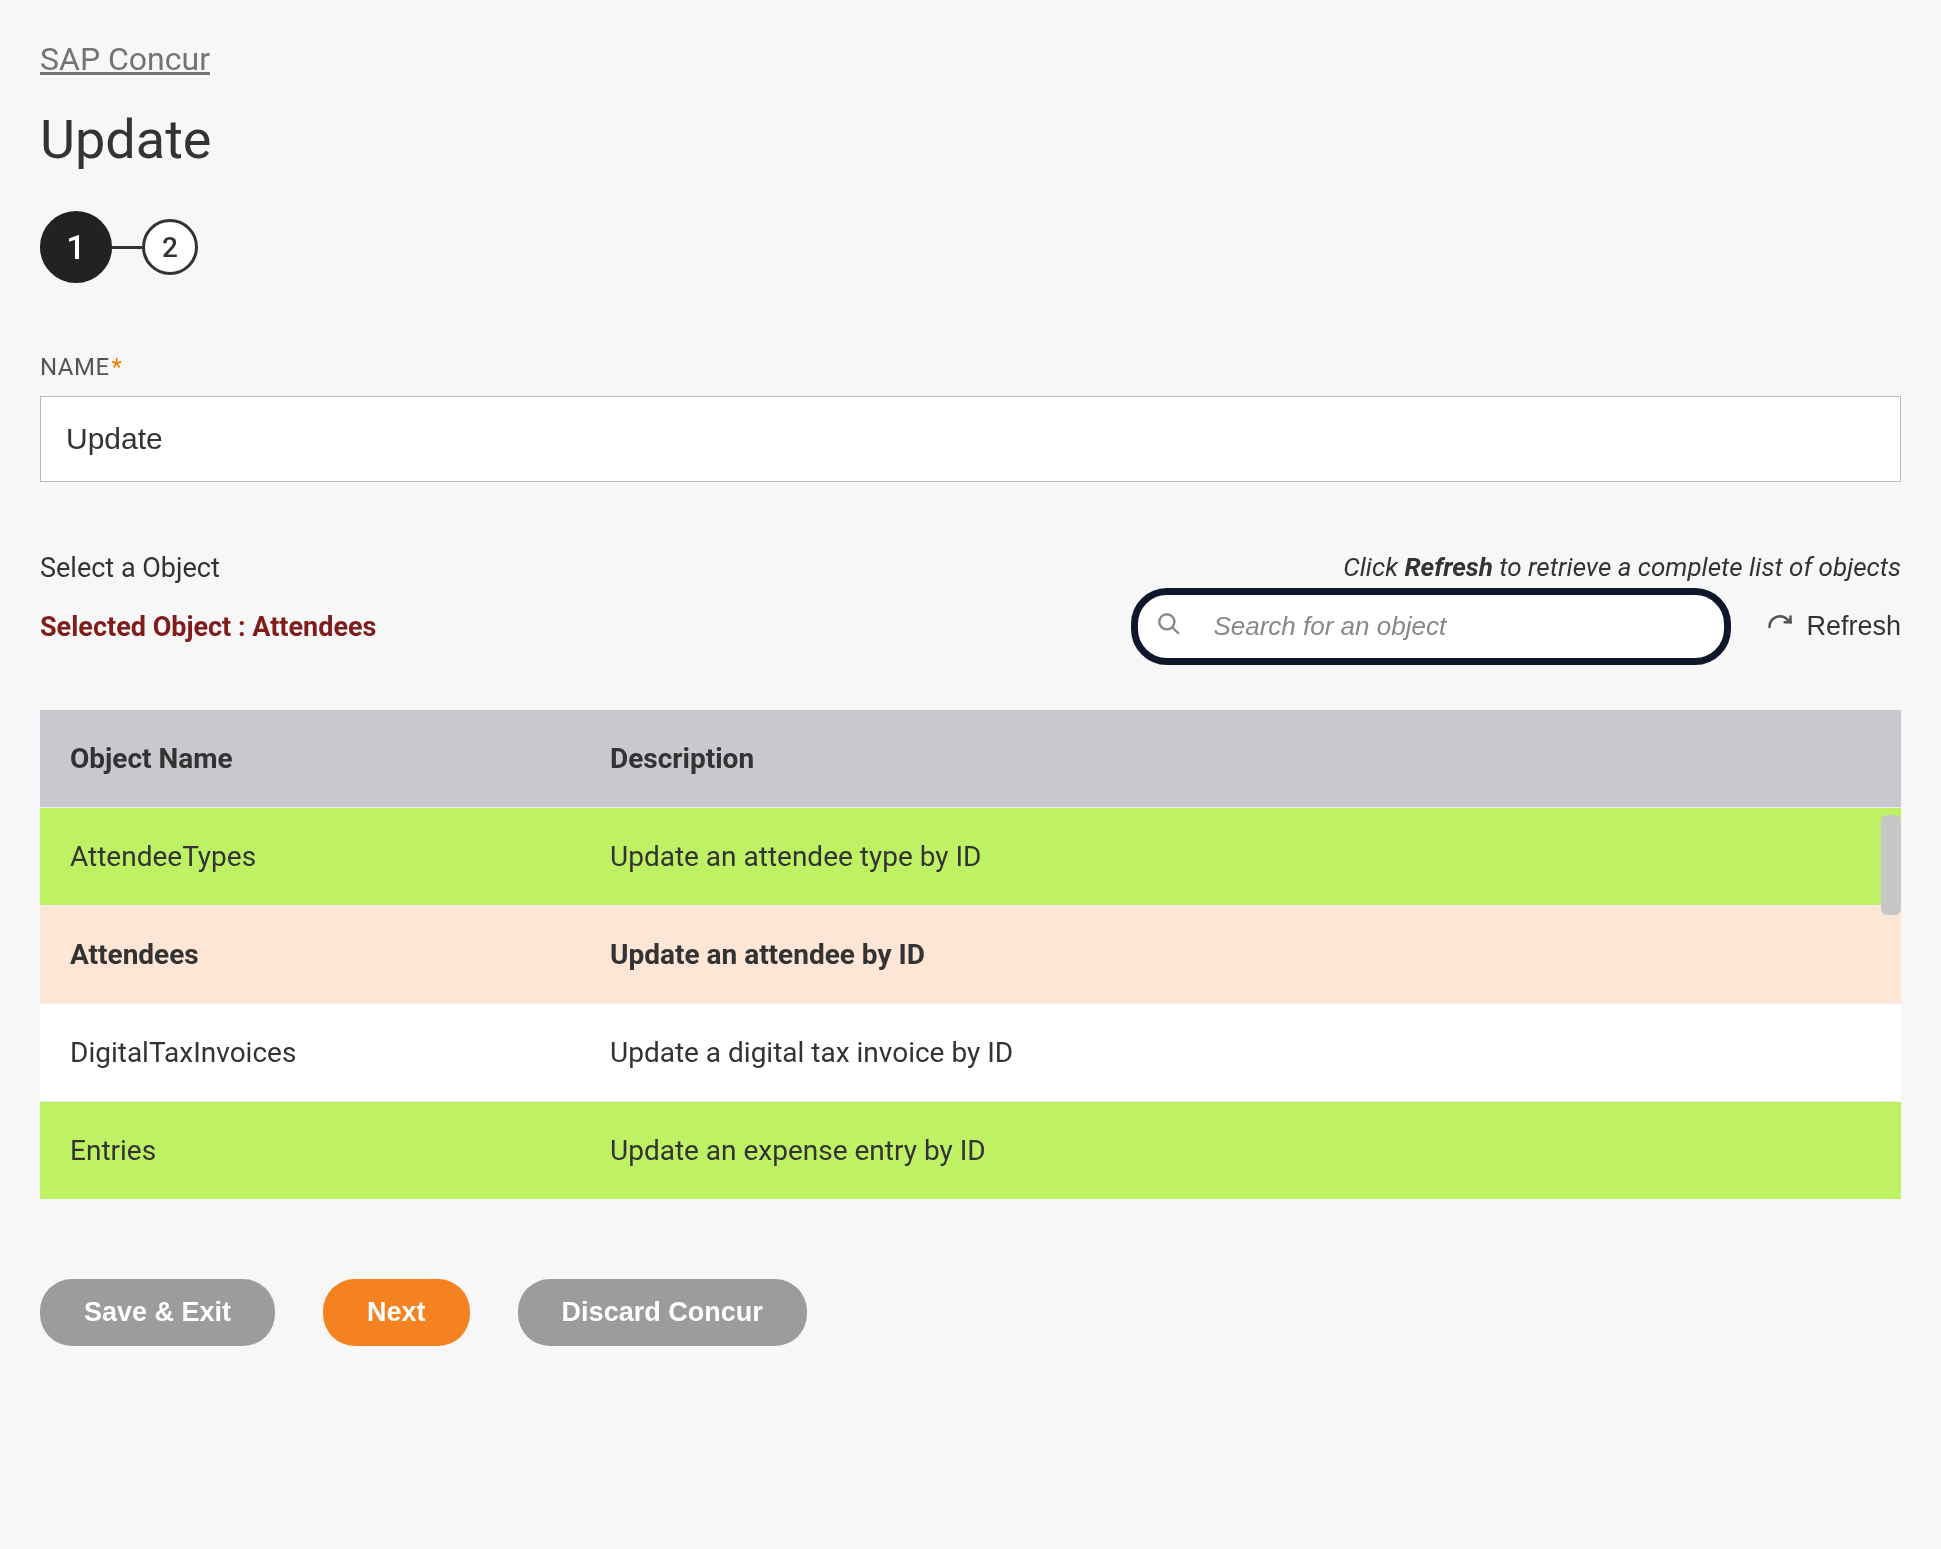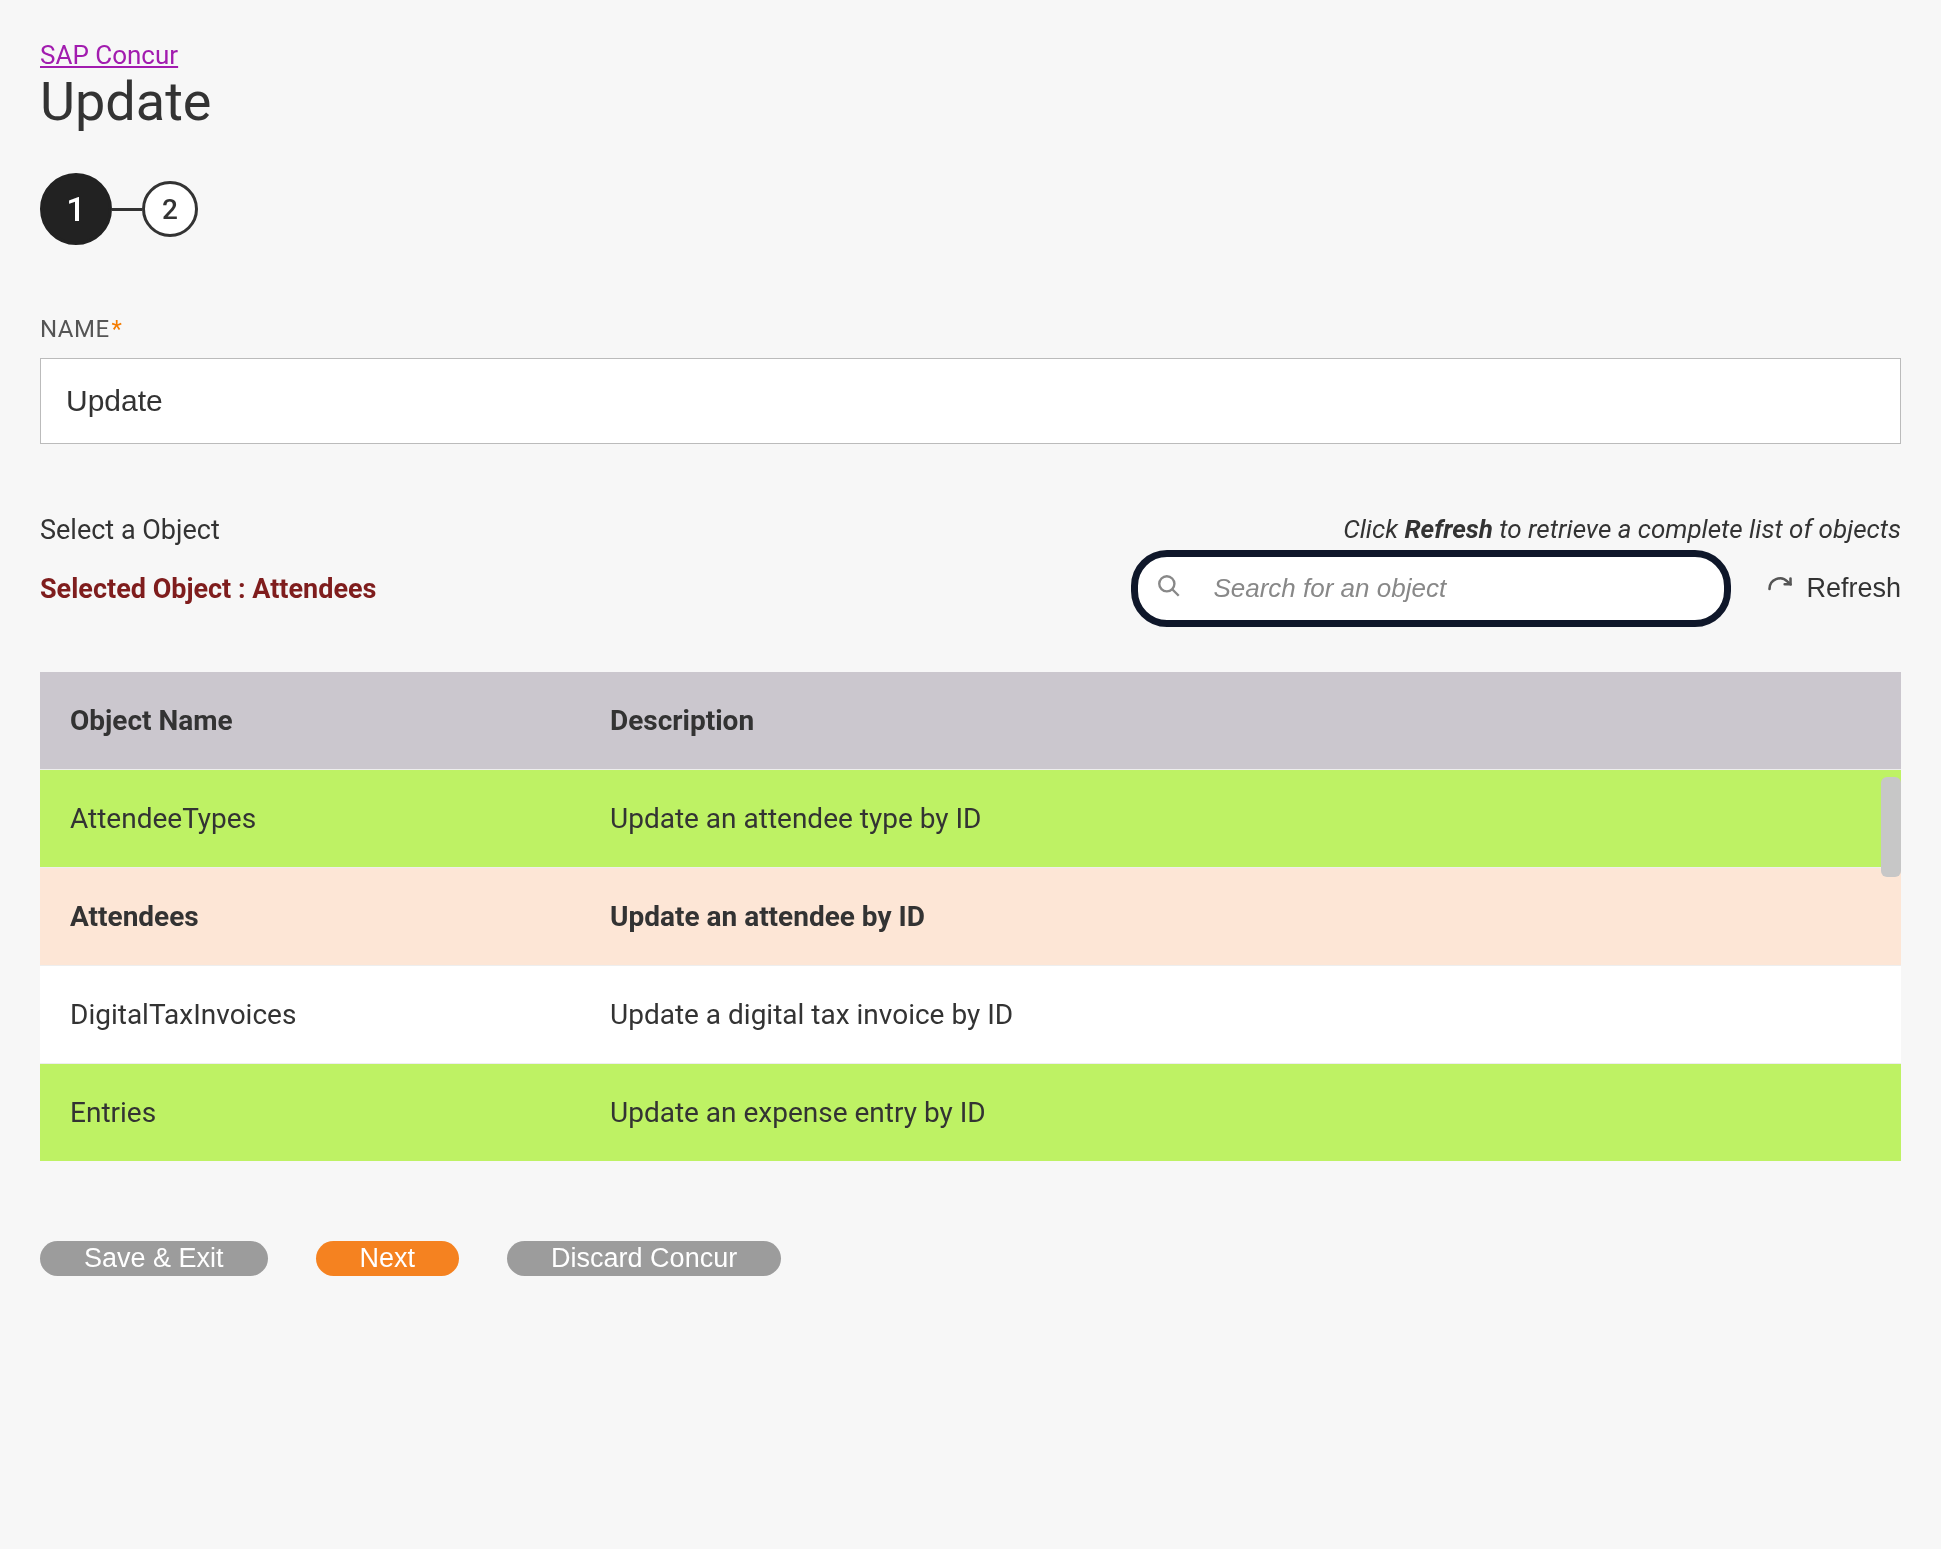--- a/index.html
+++ b/index.html
@@ -4,24 +4,25 @@
 <style>
   * { box-sizing: border-box; margin: 0; padding: 0; }
   body {
     font-family: -apple-system, BlinkMacSystemFont, "Segoe UI", Roboto, Helvetica, Arial, sans-serif;
     background: #f7f7f7;
     color: #333;
     padding: 40px;
     font-size: 25px;
   }
   .breadcrumb {
-    color: #a21caf;
+    color: #737373;
     text-decoration: underline;
-    font-size: 26px;
+    font-size: 32px;
     display: inline-block;
+    margin-bottom: 30px;
   }
   .page-title {
     font-size: 54px;
     font-weight: 400;
     color: #333;
     margin-bottom: 40px;
   }
   .stepper {
     display: flex;
     align-items: center;
@@ -191,23 +192,23 @@
     background: #c7c7c7;
     border-radius: 6px;
   }
   .footer-actions {
     display: flex;
     gap: 48px;
   }
   .btn {
     border: none;
     border-radius: 32px;
-    padding: 2px 44px;
+    padding: 18px 44px;
     font-size: 27px;
-    font-weight: 400;
+    font-weight: 700;
     cursor: pointer;
     color: #fff;
   }
   .btn-gray { background: #9c9c9c; }
   .btn-orange { background: #f58220; }
 </style>
 </head>
 <body>
 
 

